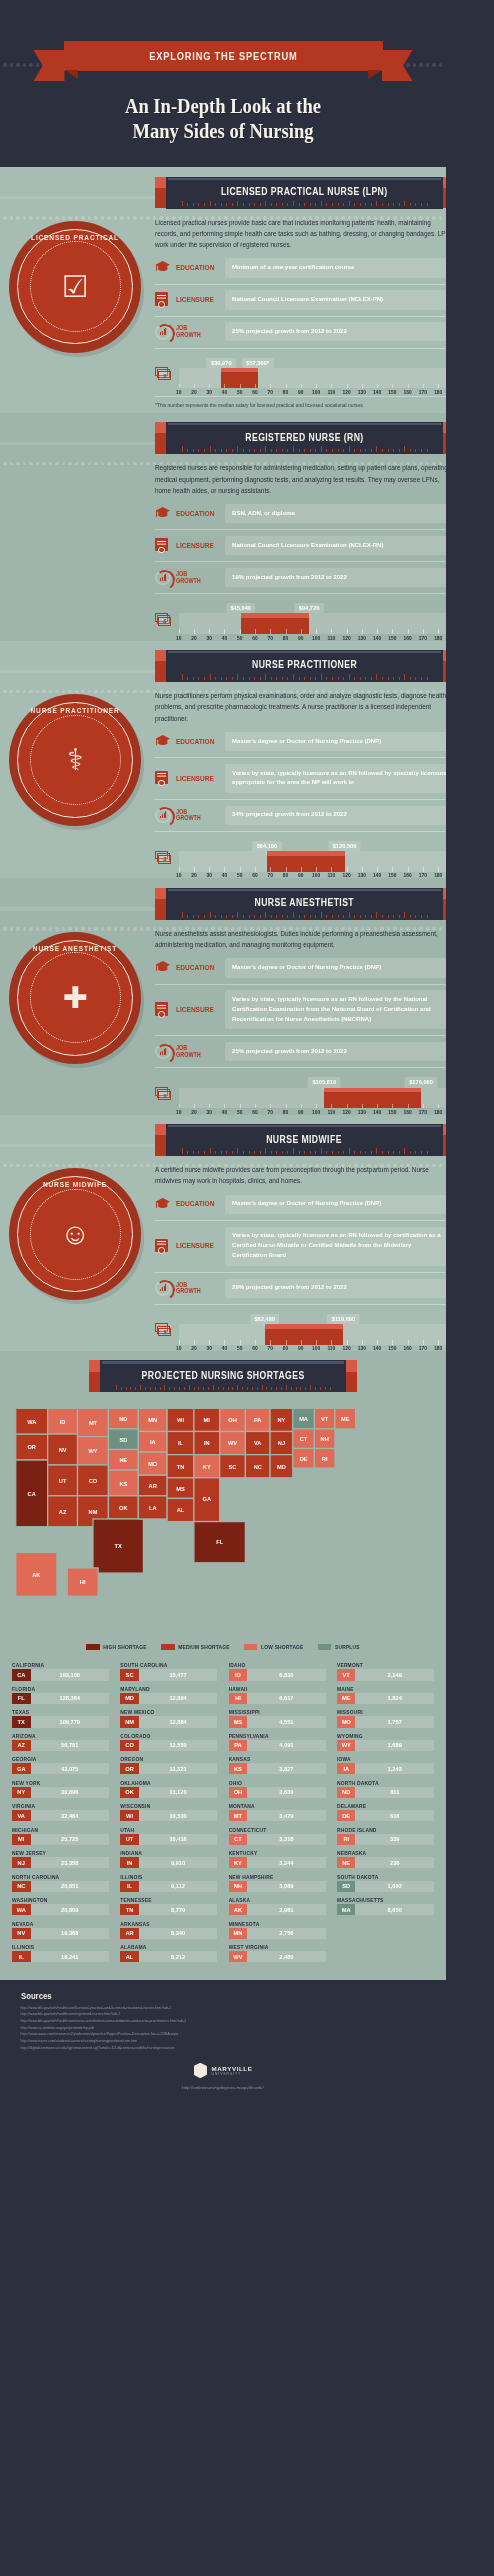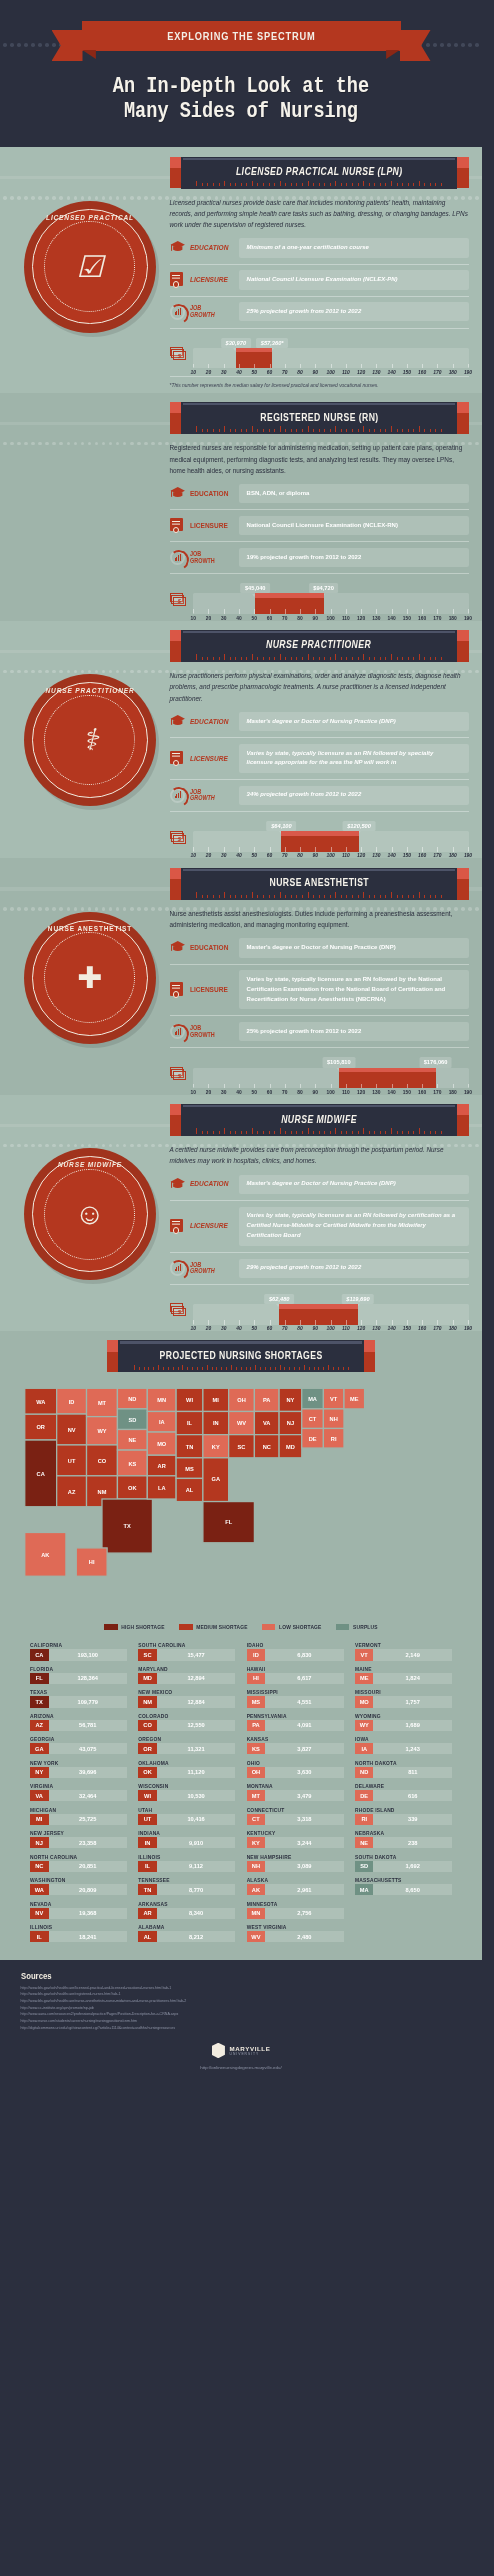--- a/index.html
+++ b/index.html
@@ -2,21 +2,21 @@
 <html style="font-size:8.2px"><head>
 <meta charset="utf-8">
 <style>
   * { box-sizing: border-box; margin: 0; padding: 0; }
   body {
     width: 495px;
     font-family: "Liberation Sans", sans-serif;
     background: #2b2f3e;
     color: #2b2f3e;
   }
-  .page { width: 482px; position: relative; overflow: hidden; }
+  .page { width: 446px; position: relative; overflow: hidden; margin-top: 20px; }
 
   
   .hero {
     background: #2b2f3e;
     padding: 20.6px 0 24px;
     position: relative;
   }
   .dots-row {
     position: absolute;
     left: 0; right: 0;
@@ -69,31 +69,31 @@
     font-family: "Liberation Sans Narrow", "Liberation Sans", sans-serif;
     transform: scaleX(0.82);
   }
   .hero-title {
     text-align: center;
     color: #f5f2ea;
     font-size: 21.6px;
     line-height: 1.14;
     font-weight: bold;
     margin-top: 13.4px;
-    font-family: Liberation Mono, monospace;
+    font-family: Liberation Serif, serif;
     text-shadow: 1px 1px 0 rgba(0,0,0,.25);
   }
   .hero-title span { display: block; transform: scaleX(0.86); }
 
   
   .sec {
     position: relative;
     padding: 9.3px 0 5.2px;
   }
-  .sec-bg-a { background: #a7bcb2; font-style: italic; }
+  .sec-bg-a { background: #a7bcb2; }
   .sec-bg-b { background: #9fb4aa; }
   .stripe {
     position: absolute; left: 0; right: 0;
     height: 3.1px;
     background: rgba(255,255,255,0.10);
   }
   .sec .dotline {
     position: absolute; left: 0; right: 0;
     display: flex; justify-content: space-between;
     padding: 0 3.1px;

